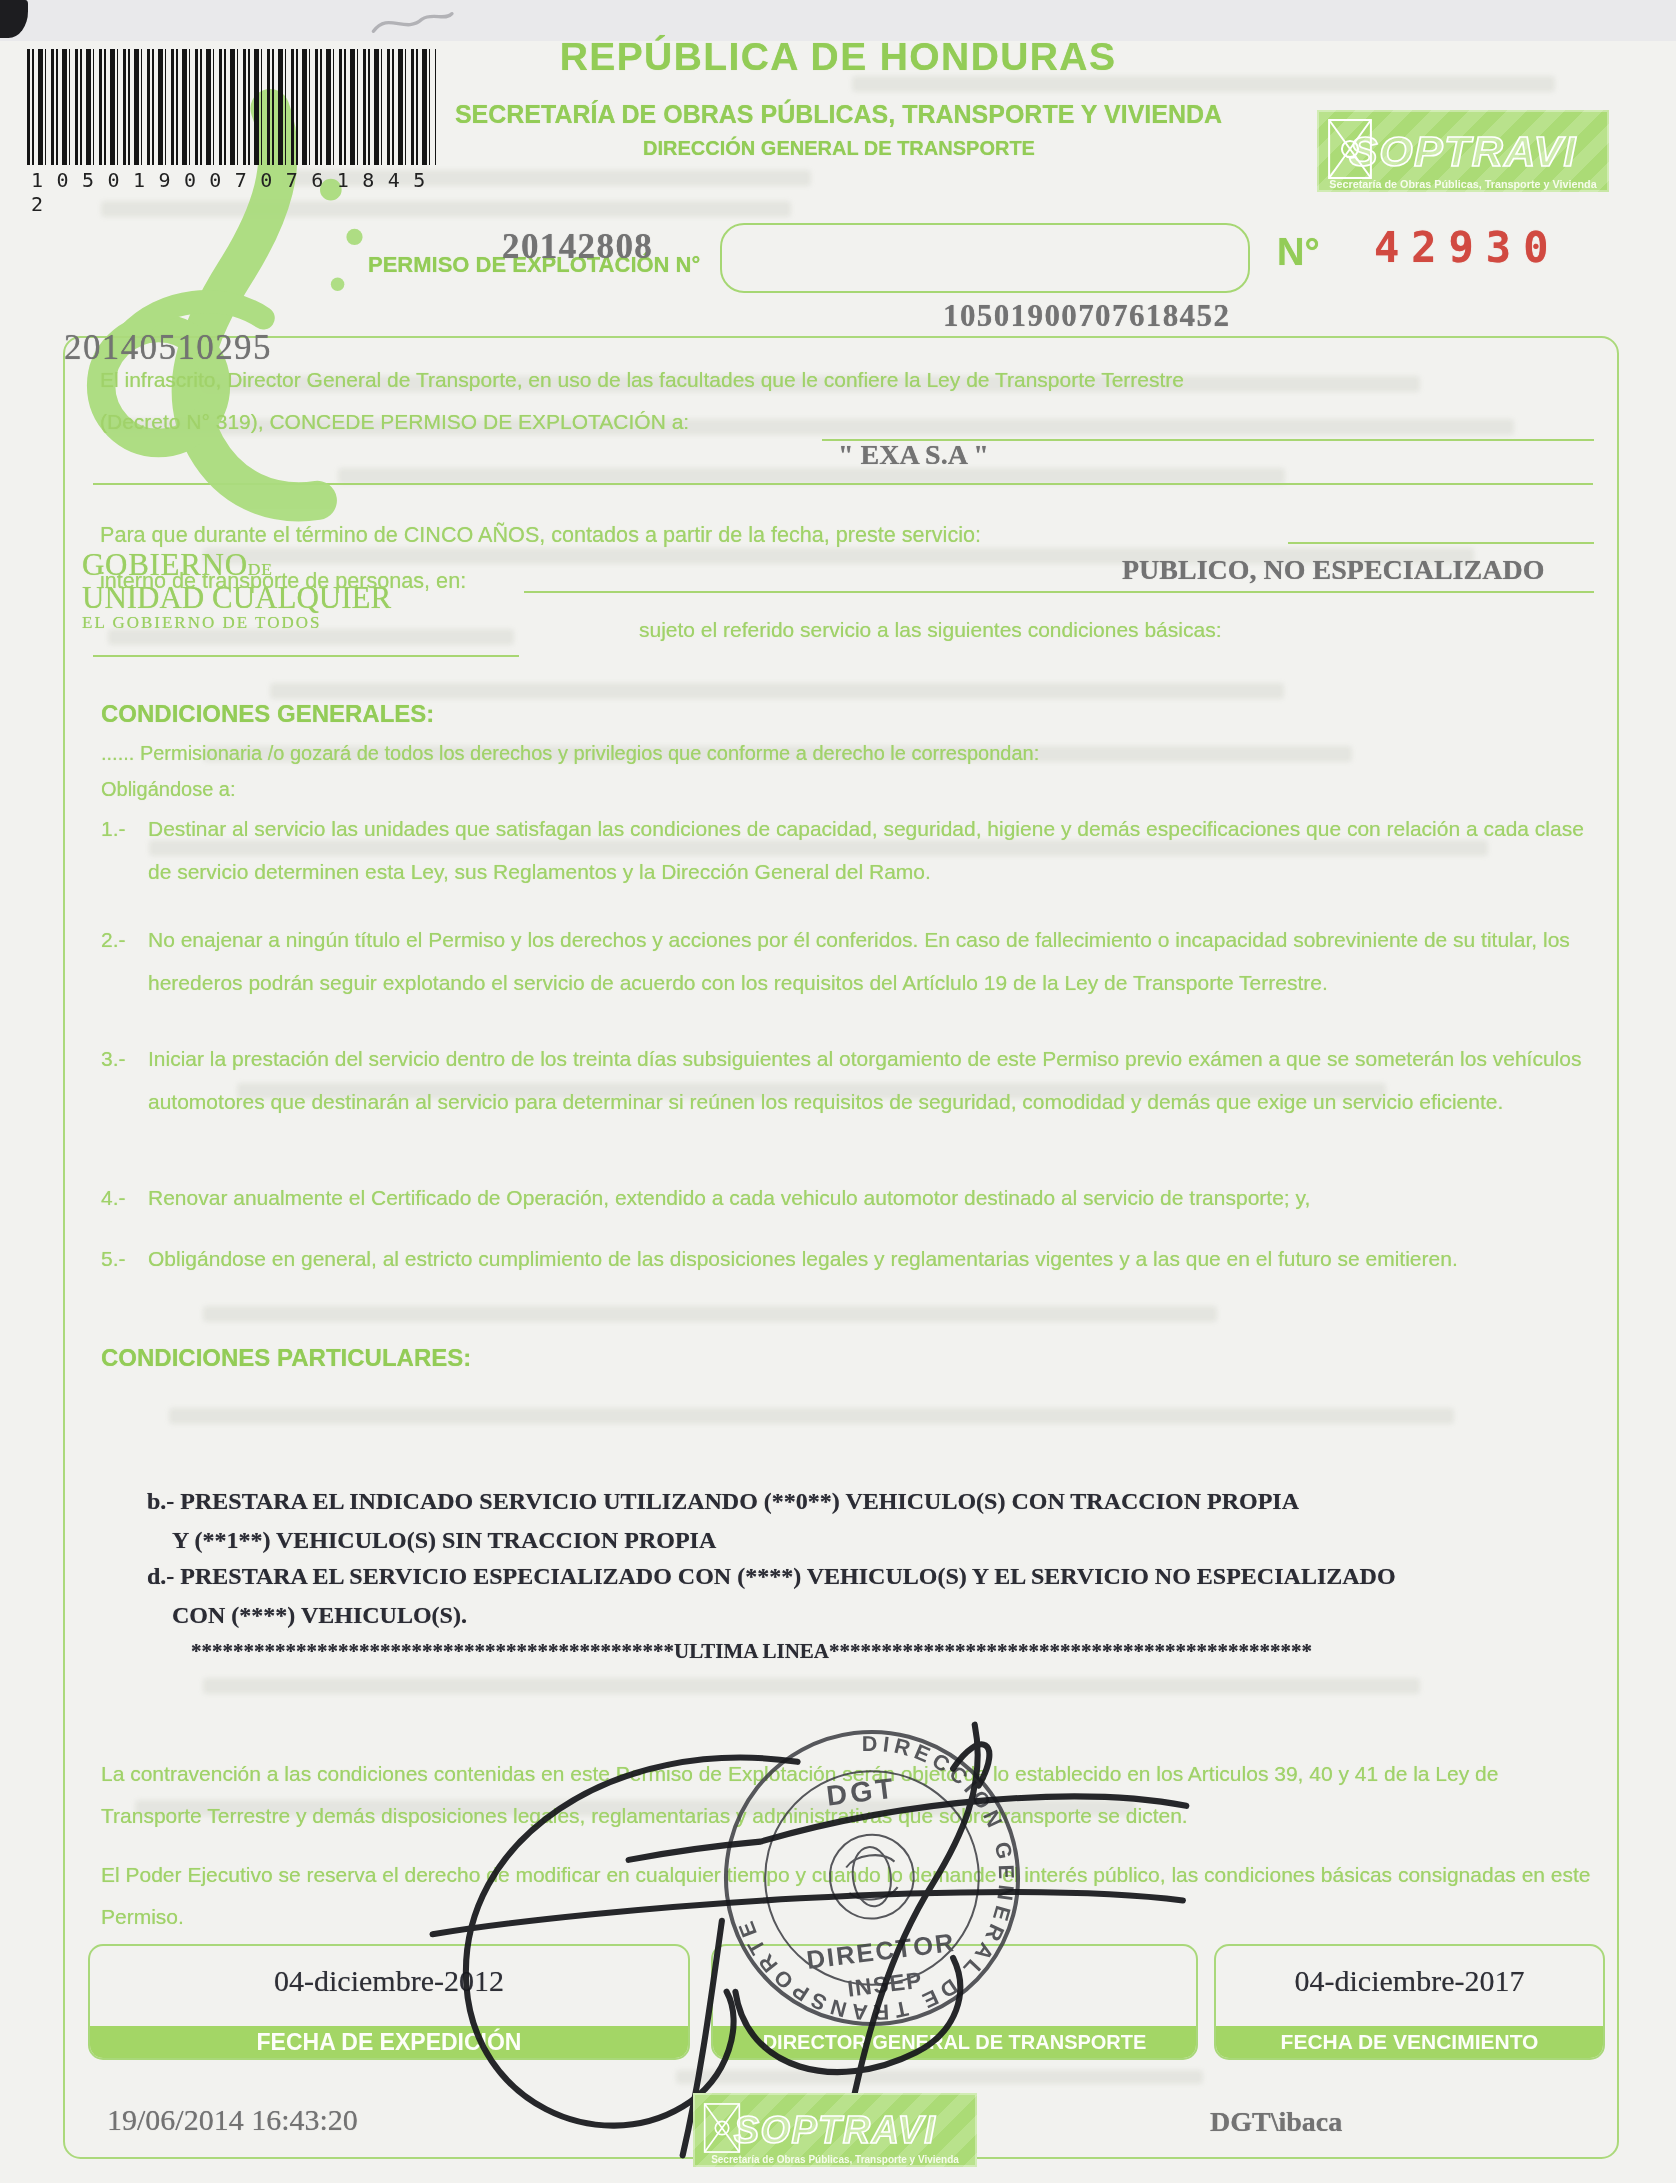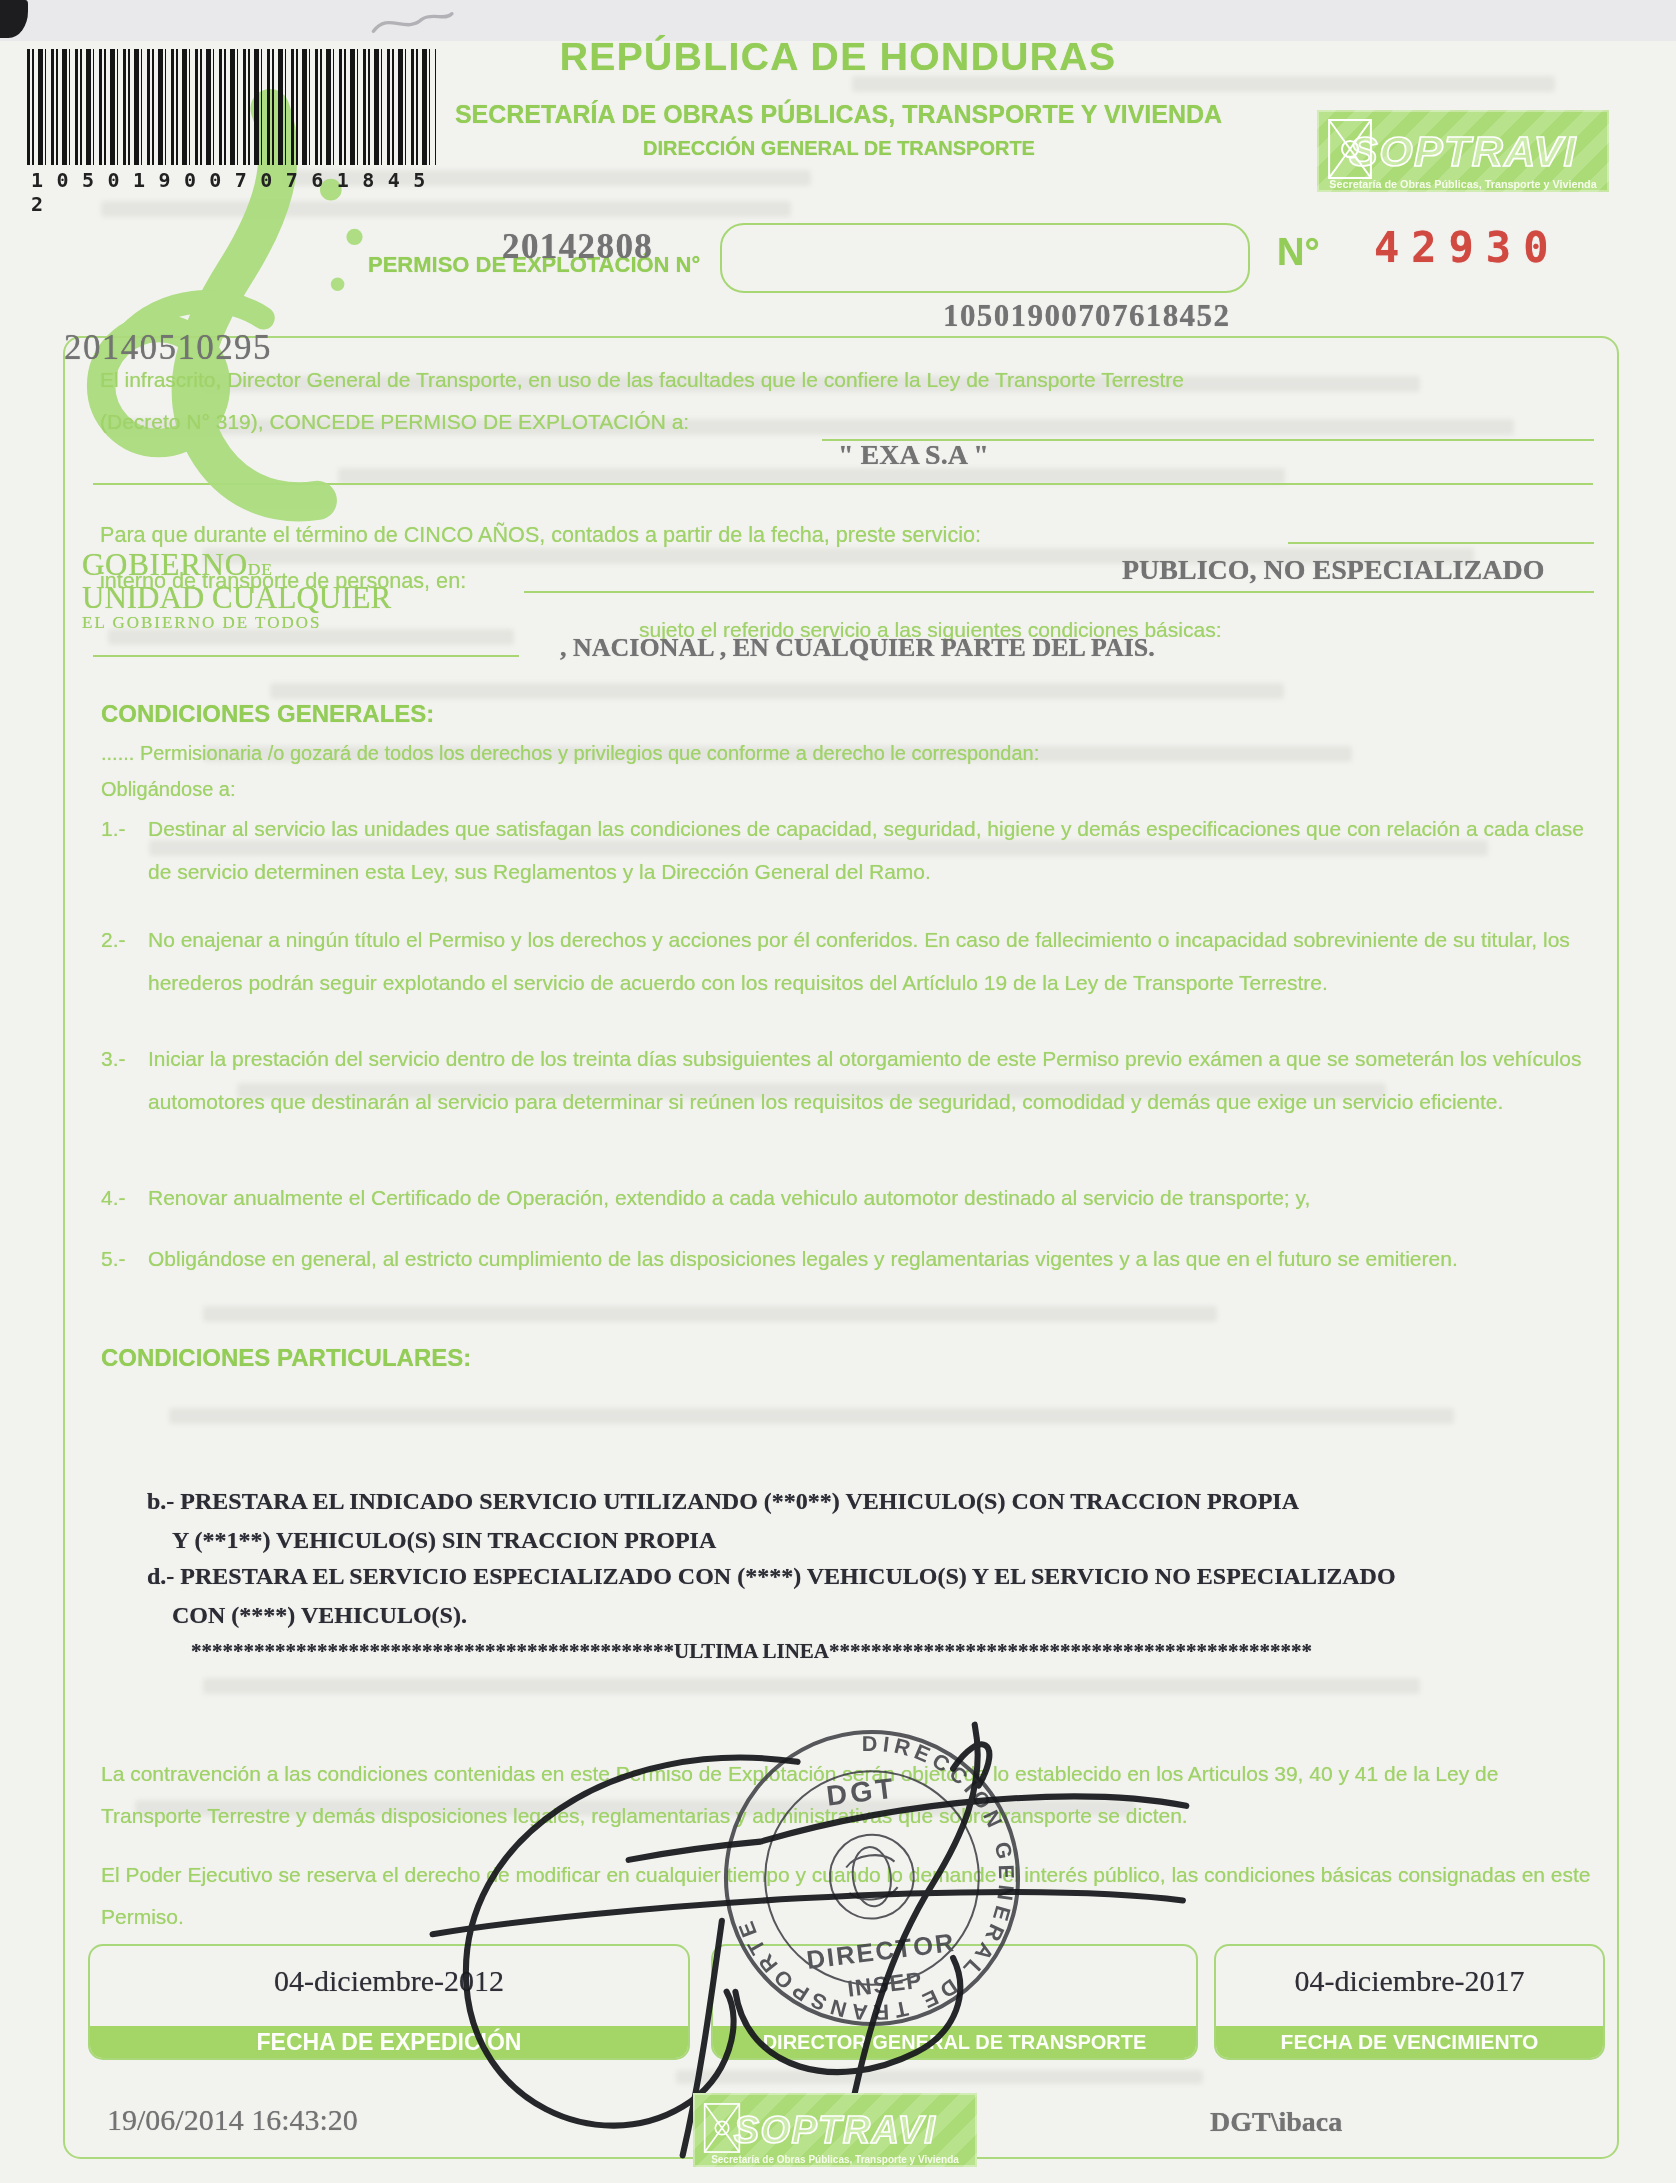--- a/index.html
+++ b/index.html
@@ -13,21 +13,21 @@
   .uline{border-top:2px solid #a8d672;height:0;}
   .g{position:absolute;background:rgba(140,146,125,.13);filter:blur(2.7px);border-radius:4px;height:16px;}
   
   .topstrip{left:0;top:0;width:1677px;height:41px;background:#e9e9eb;}
   .cornerblob{left:0;top:0;width:28px;height:38px;background:#1d1d20;border-radius:0 10% 70% 0;}
   
   .barcode{left:27px;top:49px;width:409px;height:116px;filter:blur(0.3px);
     background:repeating-linear-gradient(90deg,#151515 0 3.4px,transparent 3.4px 5.4px,#151515 5.4px 6.8px,
       transparent 6.8px 10.8px,#151515 10.8px 15.6px,transparent 15.6px 17.6px,#151515 17.6px 19px,transparent 19px 24px);}
   .barcode-digits{left:31px;top:168px;width:412px;font-family:"DejaVu Sans Mono",monospace;
-    font-size:20px;font-weight:bold;color:#222;letter-spacing:0.7px;}
+    font-size:20px;font-weight:normal;color:#222;letter-spacing:0.7px;}
   
   .gov-swoosh{left:47px;top:68px;}
   .gov-text{left:82px;top:549px;color:#9bcf63;font-family:"Liberation Serif",serif;line-height:1.05;
     text-shadow:0 0 0.7px rgba(155,207,99,.8);}
   .gov-l1{font-size:31px;letter-spacing:0.7px;}
   .gov-l1 .sm{font-size:17.6px;}
   .gov-l2{font-size:31px;}
   .gov-l3{font-size:17px;letter-spacing:2px;}
   
   .republic{left:419px;top:35px;width:838px;text-align:center;font-size:39px;font-weight:bold;letter-spacing:1.4px;}
@@ -198,21 +198,20 @@
   <div class="abs uline ul-a"></div>
   <div class="abs grantee ink">" EXA S.A "</div>
   <div class="abs uline ul-full"></div>
   <div class="abs bodytxt green p-term">Para que durante el término de CINCO AÑOS, contados a partir de la fecha, preste servicio:</div>
   <div class="abs uline ul-serv"></div>
   <div class="abs bodytxt green p-interno">interno de transporte de personas, en:</div>
   <div class="abs uline ul-en"></div>
   <div class="abs service-type ink">PUBLICO, NO ESPECIALIZADO</div>
   <div class="abs uline ul-left"></div>
   <div class="abs bodytxt green p-sujeto">sujeto el referido servicio a las siguientes condiciones básicas:</div>
-  <div class="abs coverage ink">, NACIONAL , EN CUALQUIER PARTE DEL PAIS.</div>
 
   <div class="abs h-general green-b">CONDICIONES GENERALES:</div>
   <div class="abs bodytxt green p-perm1">...... Permisionaria /o gozará de todos los derechos y privilegios que conforme a derecho le correspondan:</div>
   <div class="abs bodytxt green p-perm2">Obligándose a:</div>
 
   <div class="abs cond green c1">
     <span class="num">1.-</span>
     <span class="txt">Destinar al servicio las unidades que satisfagan las condiciones de capacidad, seguridad, higiene y demás especificaciones que con relación a cada clase de servicio determinen esta Ley, sus Reglamentos y la Dirección General del Ramo.</span>
   </div>
   <div class="abs cond green c2">

